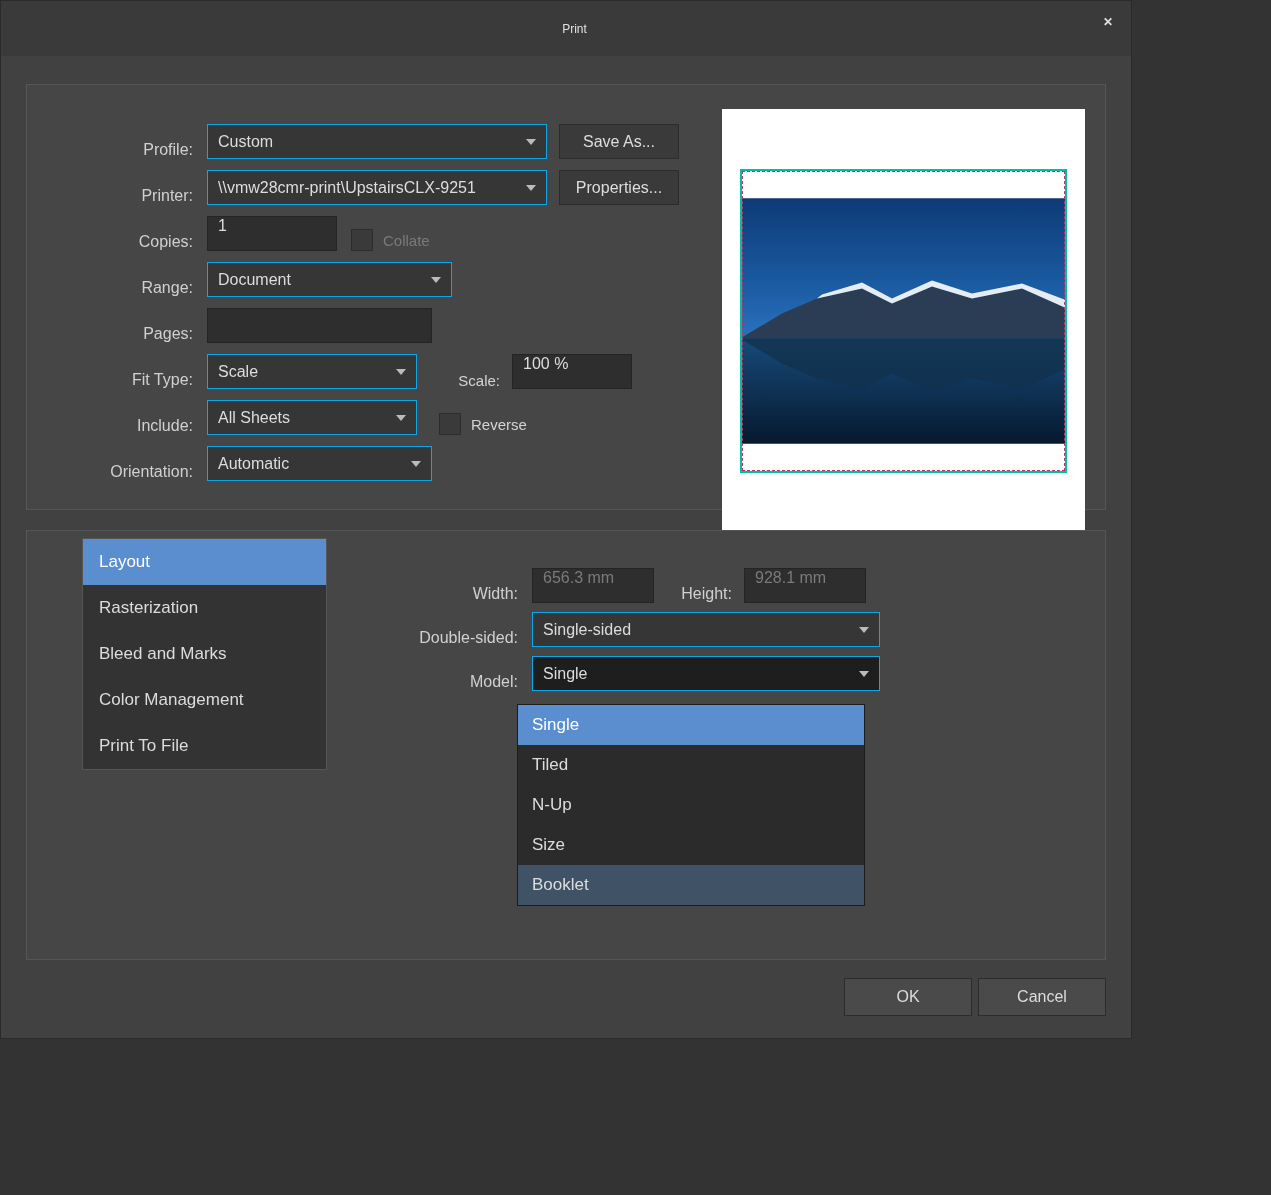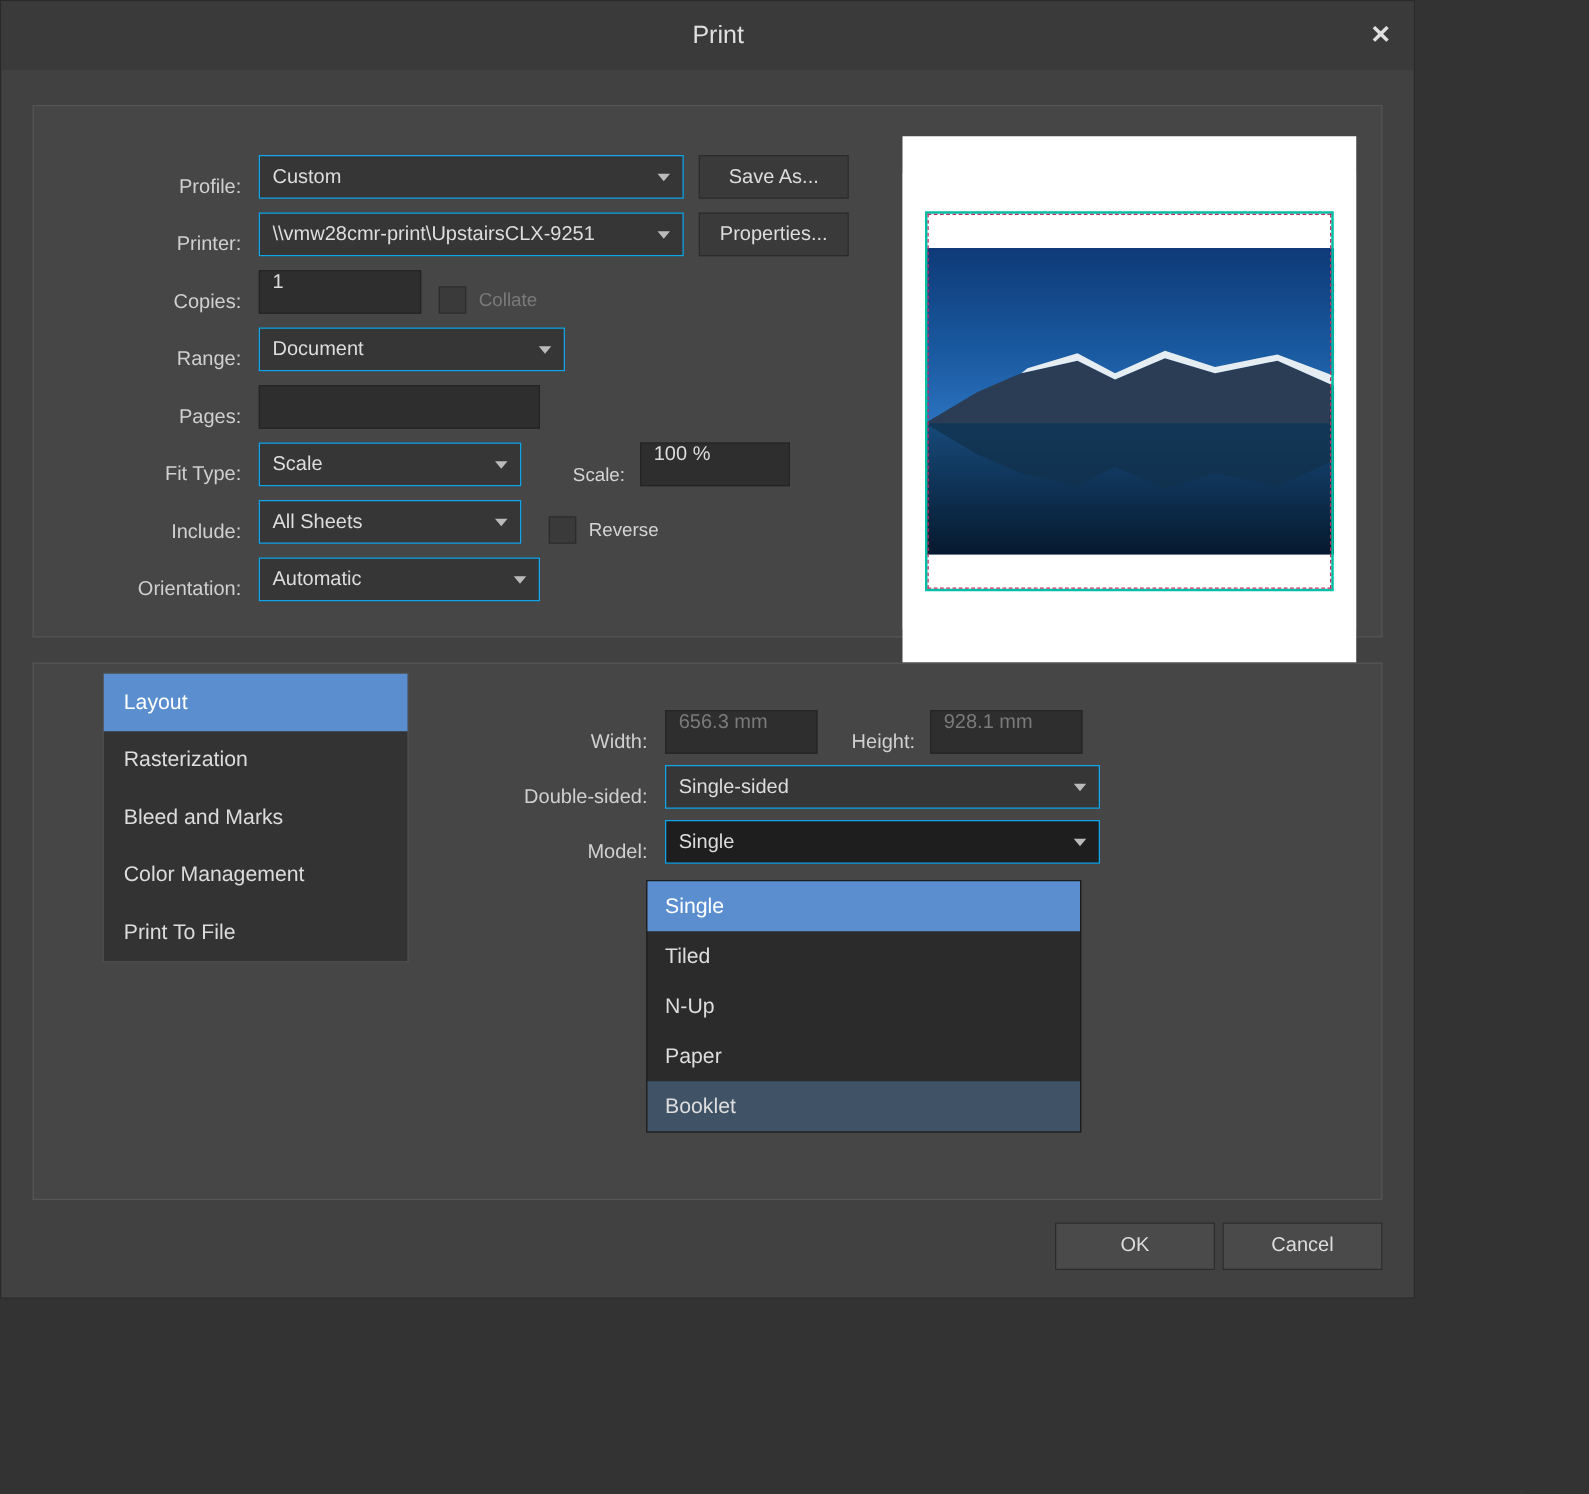--- a/index.html
+++ b/index.html
@@ -19,21 +19,21 @@
     position: relative;
   }
   .titlebar {
     height: 55px;
     display: flex;
     align-items: center;
     justify-content: center;
     position: relative;
     background: #3a3a3a;
   }
-  .titlebar span { color: #e0e0e0; font-size: 20px; padding-left: 17px; }
+  .titlebar span { color: #e0e0e0; font-size: 12px; padding-left: 17px; }
   .close-x {
     position: absolute; right: 18px; top: 14px;
     color: #ddd; font-size: 20px; cursor: pointer;
     font-weight: bold;
   }
   .panel {
     background: #464646;
     border: 1px solid #555;
     margin: 28px 25px 0 25px;
     padding: 28px 20px 28px 20px;
@@ -340,21 +340,21 @@
           <span>Single</span>
             <span class="arrow"></span>
         </div>
       </div>
     </div>
 
     <div class="dropdown">
       <div class="opt sel">Single</div>
       <div class="opt">Tiled</div>
       <div class="opt">N-Up</div>
-      <div class="opt">Paper</div>
+      <div class="opt">Size</div>
       <div class="opt hover">Booklet</div>
     </div>
 
   </div>
 
   <div class="footer">
     <div class="btn">OK</div>
     <div class="btn">Cancel</div>
   </div>
 

